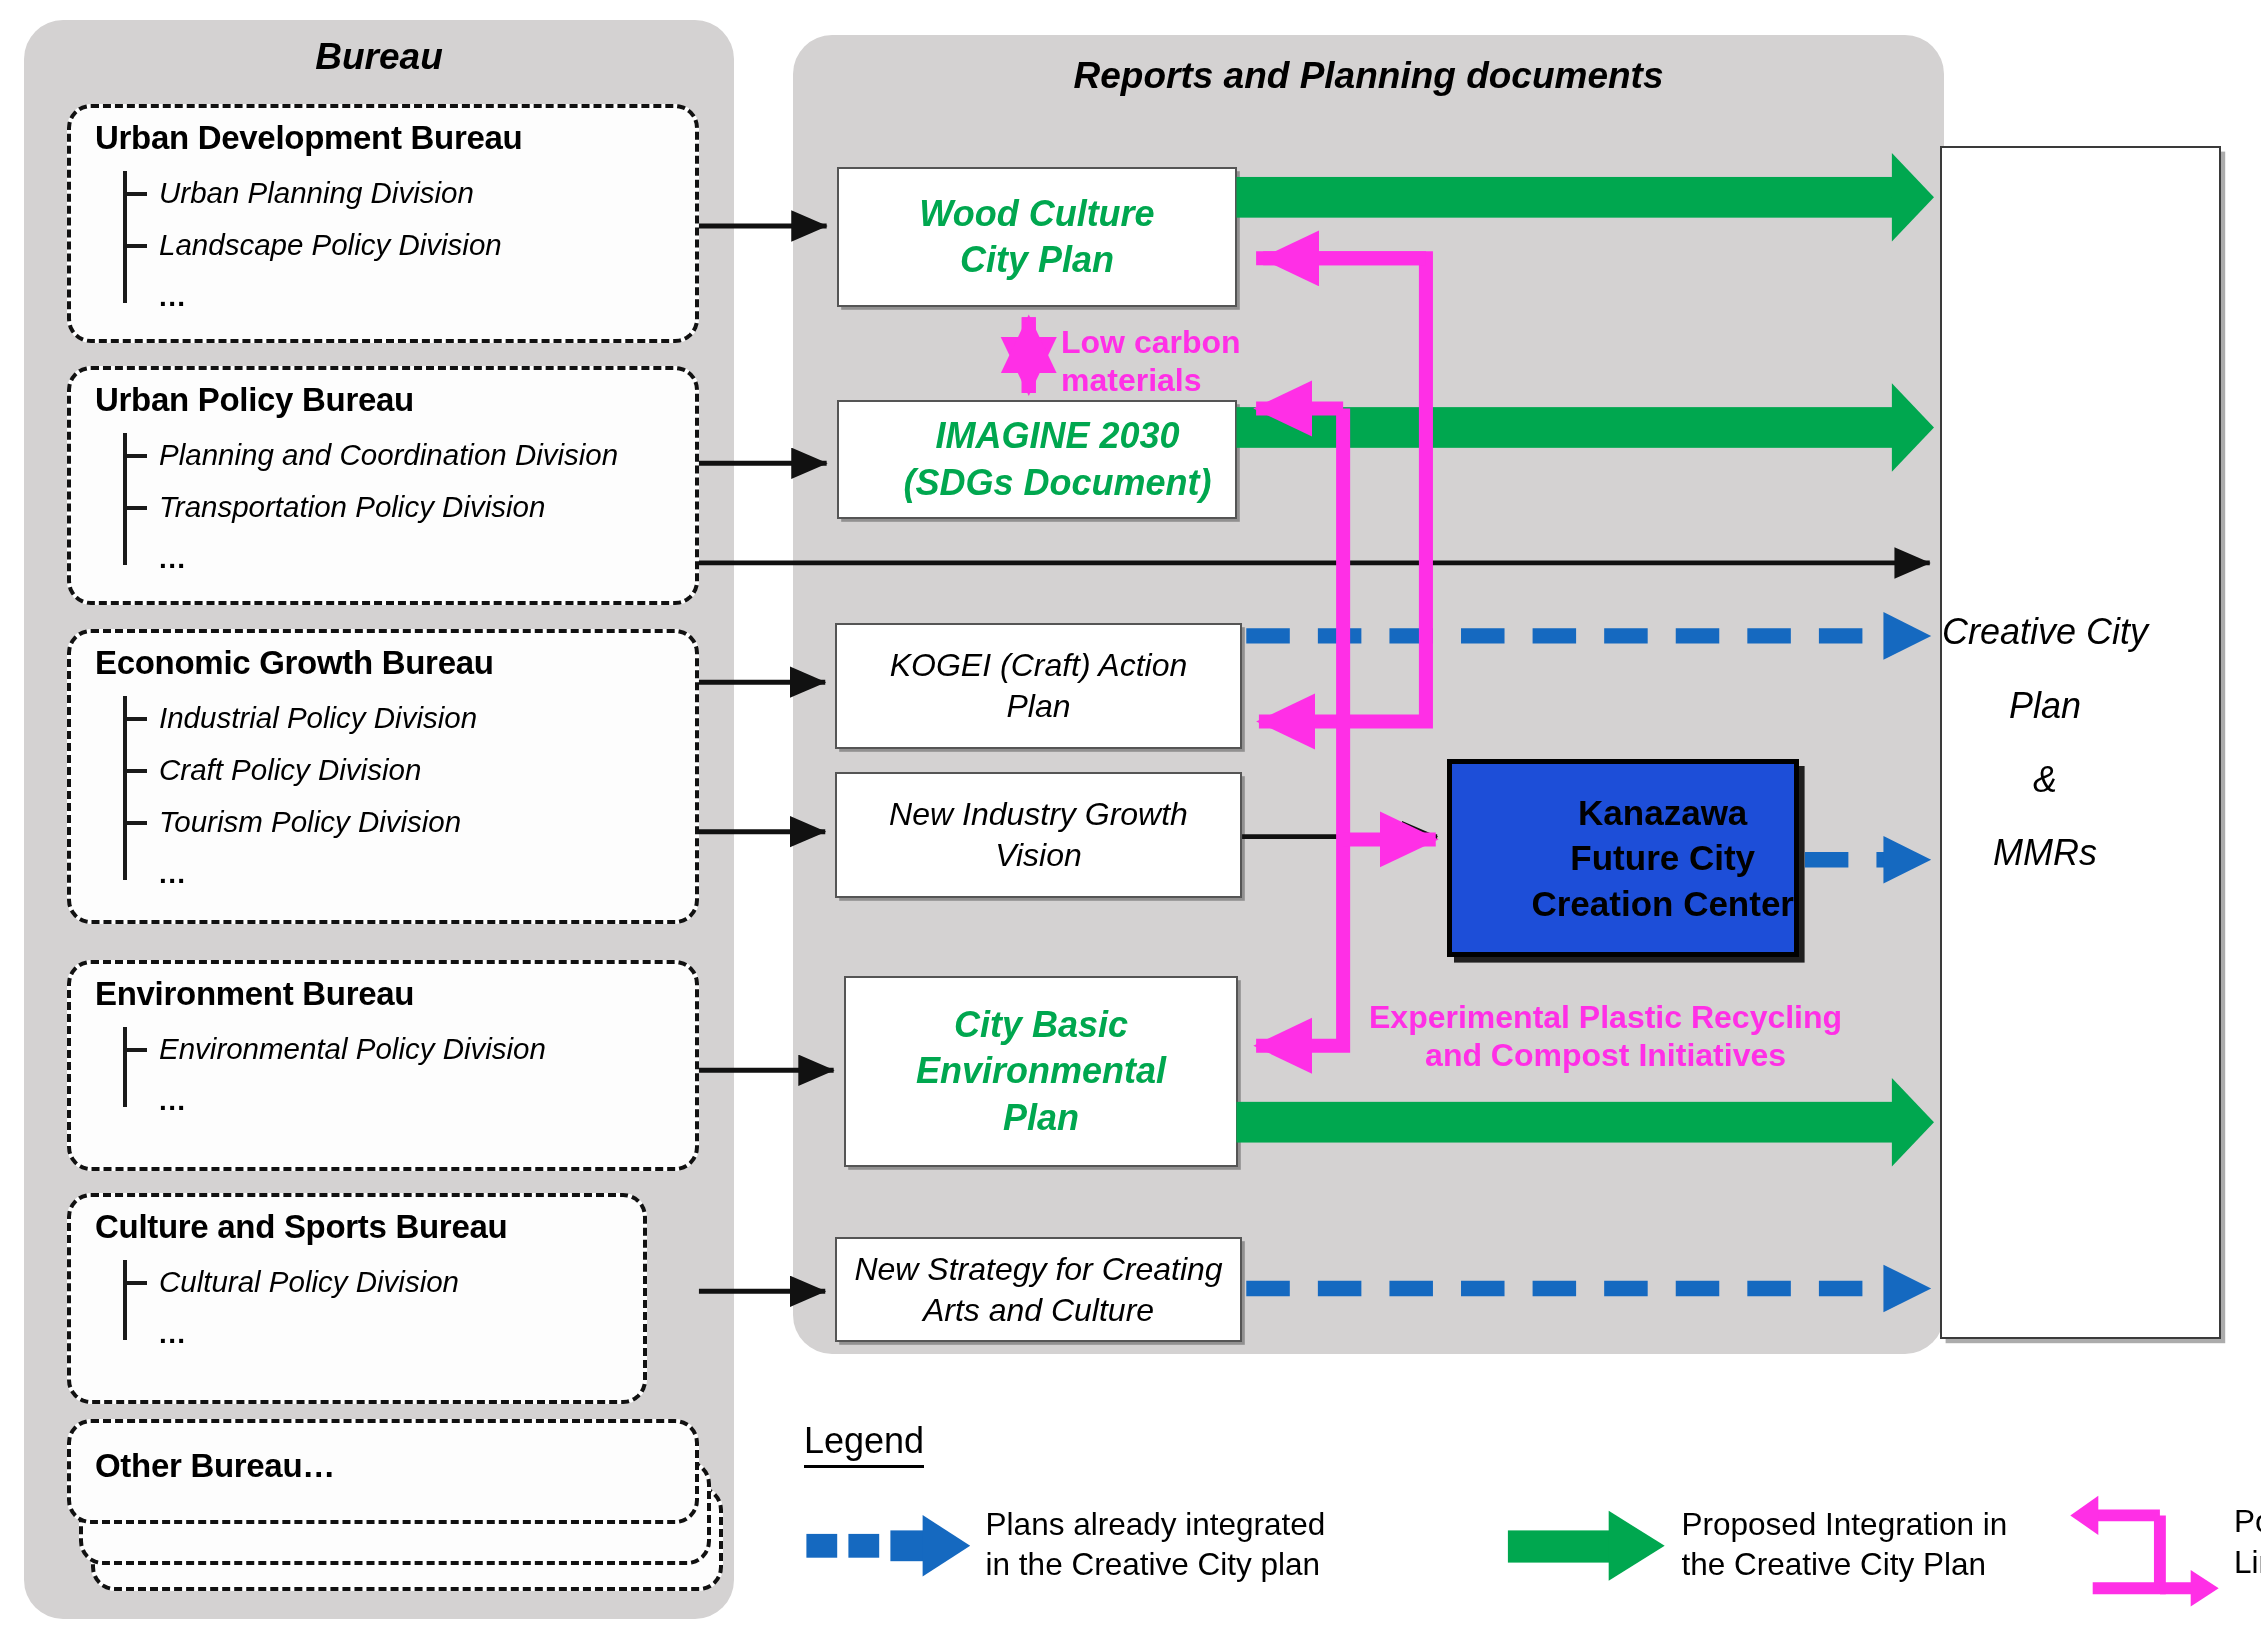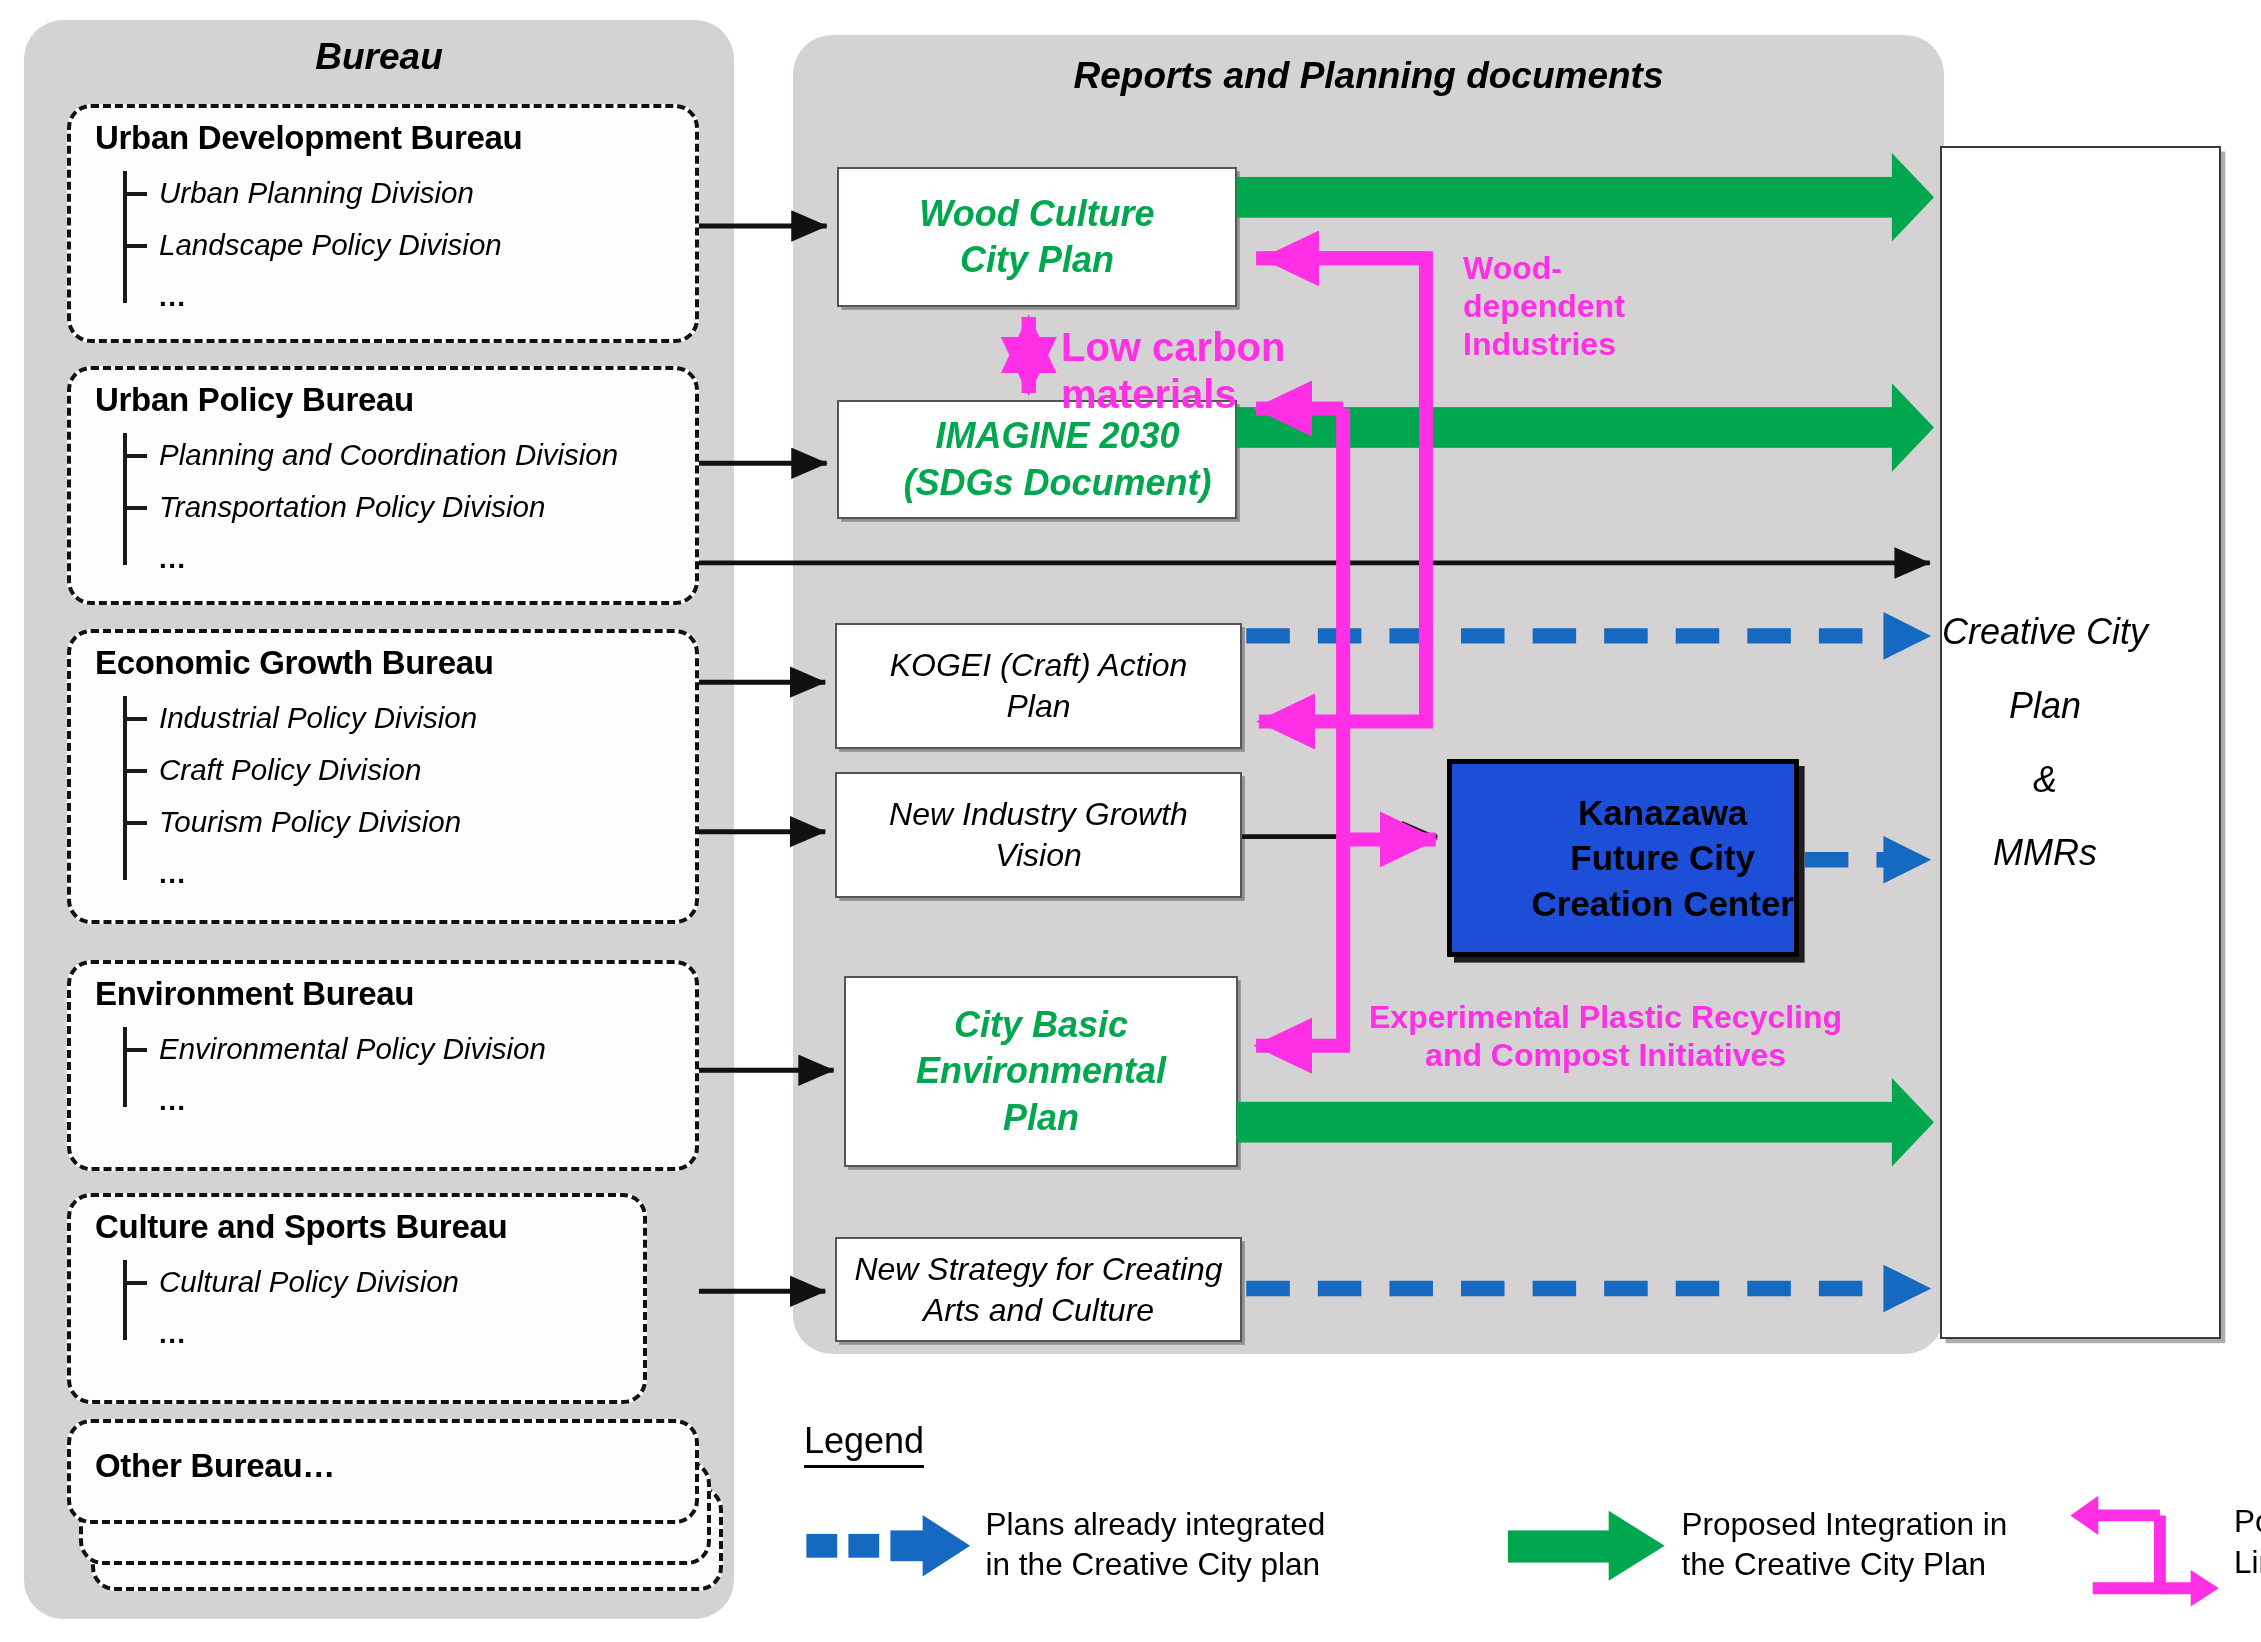--- a/index.html
+++ b/index.html
@@ -262,26 +262,23 @@
 
       <path d="M1914,582 L1914,1490 L1790,1490" marker-end="url(#magarrow)"></path>
       <path d="M1914,582 L1790,582" marker-end="url(#magarrow)"></path>
       <path d="M1914,1196 L2046,1196" marker-end="url(#magarrow)"></path>
 
       <path d="M1466,452 L1466,560" marker-end="url(#magarrow)"></path>
       <path d="M1466,560 L1466,452" marker-end="url(#magarrow)"></path>
     </g>
   </svg>
 
-  <div class="mlabel" style="left:1061px;top:324px;font-size:40px;white-space:pre-line;">Low carbon
+  <div class="mlabel" style="left:1061px;top:324px;font-size:32px;white-space:pre-line;">Low carbon
 materials</div>
 
-  <div class="mlabel" style="left:1463px;top:250px;font-size:32px;white-space:pre-line;">Wood-
-dependent
-Industries</div>
 
   <div class="mlabel" style="left:1369px;top:999px;font-size:32px;white-space:pre-line;text-align:center;">Experimental Plastic Recycling
 and Compost Initiatives</div>
 
   <div id="legend">
     <div id="legend-title">Legend</div>
 
     <div class="lg-item" style="left:0;top:81px;">
       <svg width="702" height="98" viewBox="0 0 1000 140">
         <g>

